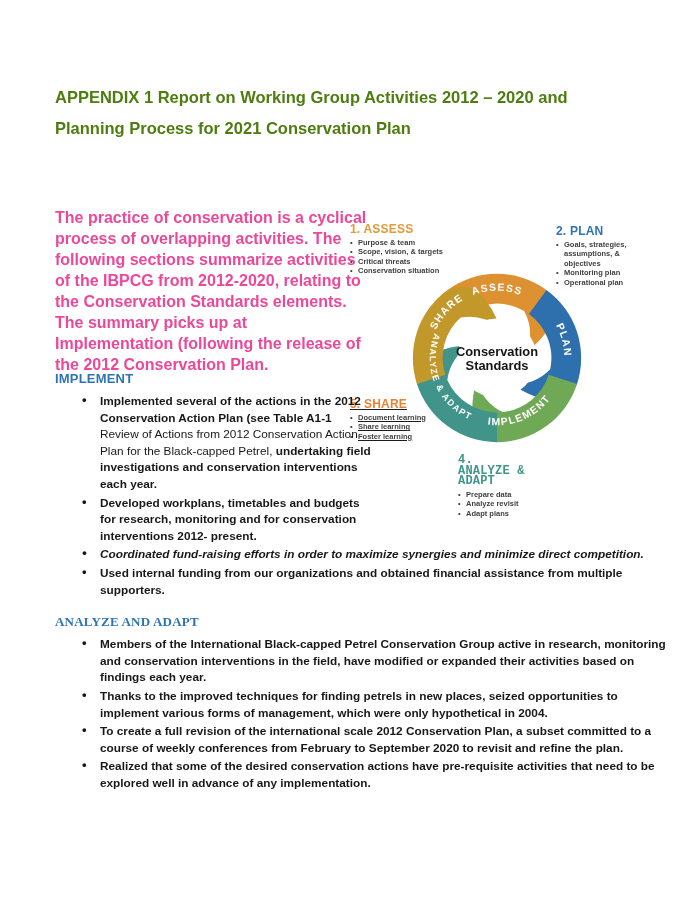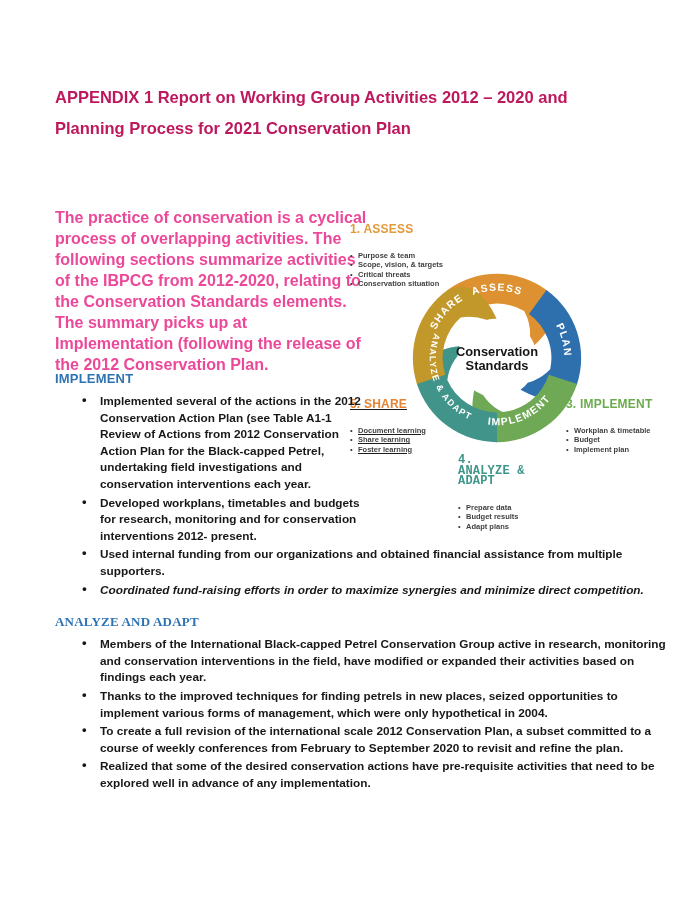--- a/index.html
+++ b/index.html
@@ -2,39 +2,39 @@
 <html><head>
 <meta charset="utf-8">
 <style>
   html,body { margin:0; padding:0; background:#ffffff; }
   .page {
     position:relative; width:695px; height:900px; background:#ffffff;
     font-family:"Liberation Sans", sans-serif; color:#1c1c1c; overflow:hidden;
   }
   .doc-title {
     position:absolute; left:55px; top:82px; width:578px;
-    font-size:16.5px; font-weight:600; color:#be185d; line-height:31px;
+    font-size:16.5px; font-weight:600; color:#4d7c0f; line-height:31px;
   }
   .intro {
     position:absolute; left:55px; top:207px; width:312px;
     font-size:16px; font-weight:600; line-height:21px; color:#ec4899;
   }
   
   .swirl { position:absolute; left:403px; top:264px; }
   .ring-label { font-size:10.5px; font-weight:700; fill:#ffffff; letter-spacing:1.2px; font-family:"Liberation Sans",sans-serif; }
   .ring-label.small { font-size:9px; letter-spacing:1.4px; }
   .center-label { font-size:13px; font-weight:700; fill:#151515; font-family:"Liberation Sans",sans-serif; }
   .legend { position:absolute; }
   .legend-title { font-size:12px; font-weight:700; letter-spacing:.2px; line-height:10.5px; }
   .lt-assess   { color:#e39a3b; }
   .lt-plan     { color:#2e74b5; }
   .lt-implement{ color:#6bab4e; }
   .lt-analyze  { color:#3e968a;font-family:Liberation Mono, monospace; }
   .lt-share    { color:#e58434; }
-  .legend ul { margin:16px 0 0 0; padding:0; list-style:none; }
+  .legend ul { margin:3px 0 0 0; padding:0; list-style:none; }
   .legend li {
     position:relative; padding-left:8px; font-size:7.5px; font-weight:600;
     color:#3f3f3f; line-height:9.6px;
   }
   .legend li::before { content:"•"; position:absolute; left:0; top:0; color:#3f3f3f; }
   .legend-assess    { left:350px; top:224px; width:132px; }
   .legend-plan      { left:556px; top:226px; width:100px; }
   .legend-implement { left:566px; top:399px; width:120px; }
   .legend-share     { left:350px; top:399px; width:112px;text-decoration:underline; }
   .legend-analyze   { left:458px; top:455px; width:72px; }
@@ -47,21 +47,21 @@
   .section-heading.second { margin-top:16px;font-family:Liberation Serif, serif; }
   ul.doc-list { margin:0; padding:0; list-style:none; }
   ul.doc-list li {
     position:relative; padding-left:45px; margin:0 0 2px 0;
     font-size:11.8px; font-weight:600; line-height:16.6px; color:#181818;
   }
   ul.doc-list li::before { content:"•"; position:absolute; left:27px; top:-1px; font-size:13px; }
   ul.doc-list li.narrow { width:272px; }
   ul.doc-list li.wide   { width:575px; }
   ul.doc-list li.italic { font-style:italic; }
-  .b { font-weight:700; }
+  .b { font-weight:400; }
 </style>
 </head>
 <body>
 
 <div class="page">
 
   <div class="doc-title">APPENDIX 1 Report on Working Group Activities 2012 – 2020 and Planning Process for 2021 Conservation Plan</div>
 
   <div class="intro">The practice of conservation is a cyclical process of overlapping activities. The following sections summarize activities of the IBPCG from 2012-2020, relating to the Conservation Standards elements. The summary picks up at Implementation (following the release of the 2012 Conservation Plan.</div>
 
@@ -102,56 +102,56 @@
   <div class="legend legend-assess">
     <div class="legend-title lt-assess">1. ASSESS</div>
     <ul>
       <li>Purpose &amp; team</li>
       <li>Scope, vision, &amp; targets</li>
       <li>Critical threats</li>
       <li>Conservation situation</li>
     </ul>
   </div>
 
-
-  <div class="legend legend-implement">
-    <div class="legend-title lt-implement">3. IMPLEMENT</div>
+  <div class="legend legend-plan">
+    <div class="legend-title lt-plan">2. PLAN</div>
     <ul>
-      <li>Workplan &amp; timetable</li>
-      <li>Budget</li>
-      <li>Implement plan</li>
+      <li>Goals, strategies, assumptions, &amp; objectives</li>
+      <li>Monitoring plan</li>
+      <li>Operational plan</li>
     </ul>
   </div>
+
 
   <div class="legend legend-share">
     <div class="legend-title lt-share">5. SHARE</div>
     <ul>
       <li>Document learning</li>
       <li>Share learning</li>
       <li>Foster learning</li>
     </ul>
   </div>
 
   <div class="legend legend-analyze">
     <div class="legend-title lt-analyze">4. ANALYZE &amp; ADAPT</div>
     <ul>
       <li>Prepare data</li>
-      <li>Budget results</li>
+      <li>Analyze revisit</li>
       <li>Adapt plans</li>
     </ul>
   </div>
 
   <div class="body-sections">
 
     <div class="section-heading">IMPLEMENT</div>
     <ul class="doc-list">
       <li class="narrow"><span>Implemented several of the actions in the 2012 Conservation Action Plan (see Table A1-1 </span><span class="b">Review of Actions from 2012 Conservation Action Plan for the Black-capped Petrel,</span><span> undertaking field investigations and conservation interventions each year.</span></li>
       <li class="narrow">Developed workplans, timetables and budgets for research, monitoring and for conservation interventions 2012- present.</li>
+      <li class="wide italic">Coordinated fund-raising efforts in order to maximize synergies and minimize direct competition.</li>
       <li class="wide">Used internal funding from our organizations and obtained financial assistance from multiple supporters.</li>
-      <li class="wide italic">Coordinated fund-raising efforts in order to maximize synergies and minimize direct competition.</li>
     </ul>
 
     <div class="section-heading second">ANALYZE AND ADAPT</div>
     <ul class="doc-list">
       <li class="wide">Members of the International Black-capped Petrel Conservation Group active in research, monitoring and conservation interventions in the field, have modified or expanded their activities based on findings each year.</li>
       <li class="wide">Thanks to the improved techniques for finding petrels in new places, seized opportunities to implement various forms of management, which were only hypothetical in 2004.</li>
       <li class="wide">To create a full revision of the international scale 2012 Conservation Plan, a subset committed to a course of weekly conferences from February to September 2020 to revisit and refine the plan.</li>
       <li class="wide">Realized that some of the desired conservation actions have pre-requisite activities that need to be explored well in advance of any implementation.</li>
     </ul>
 

